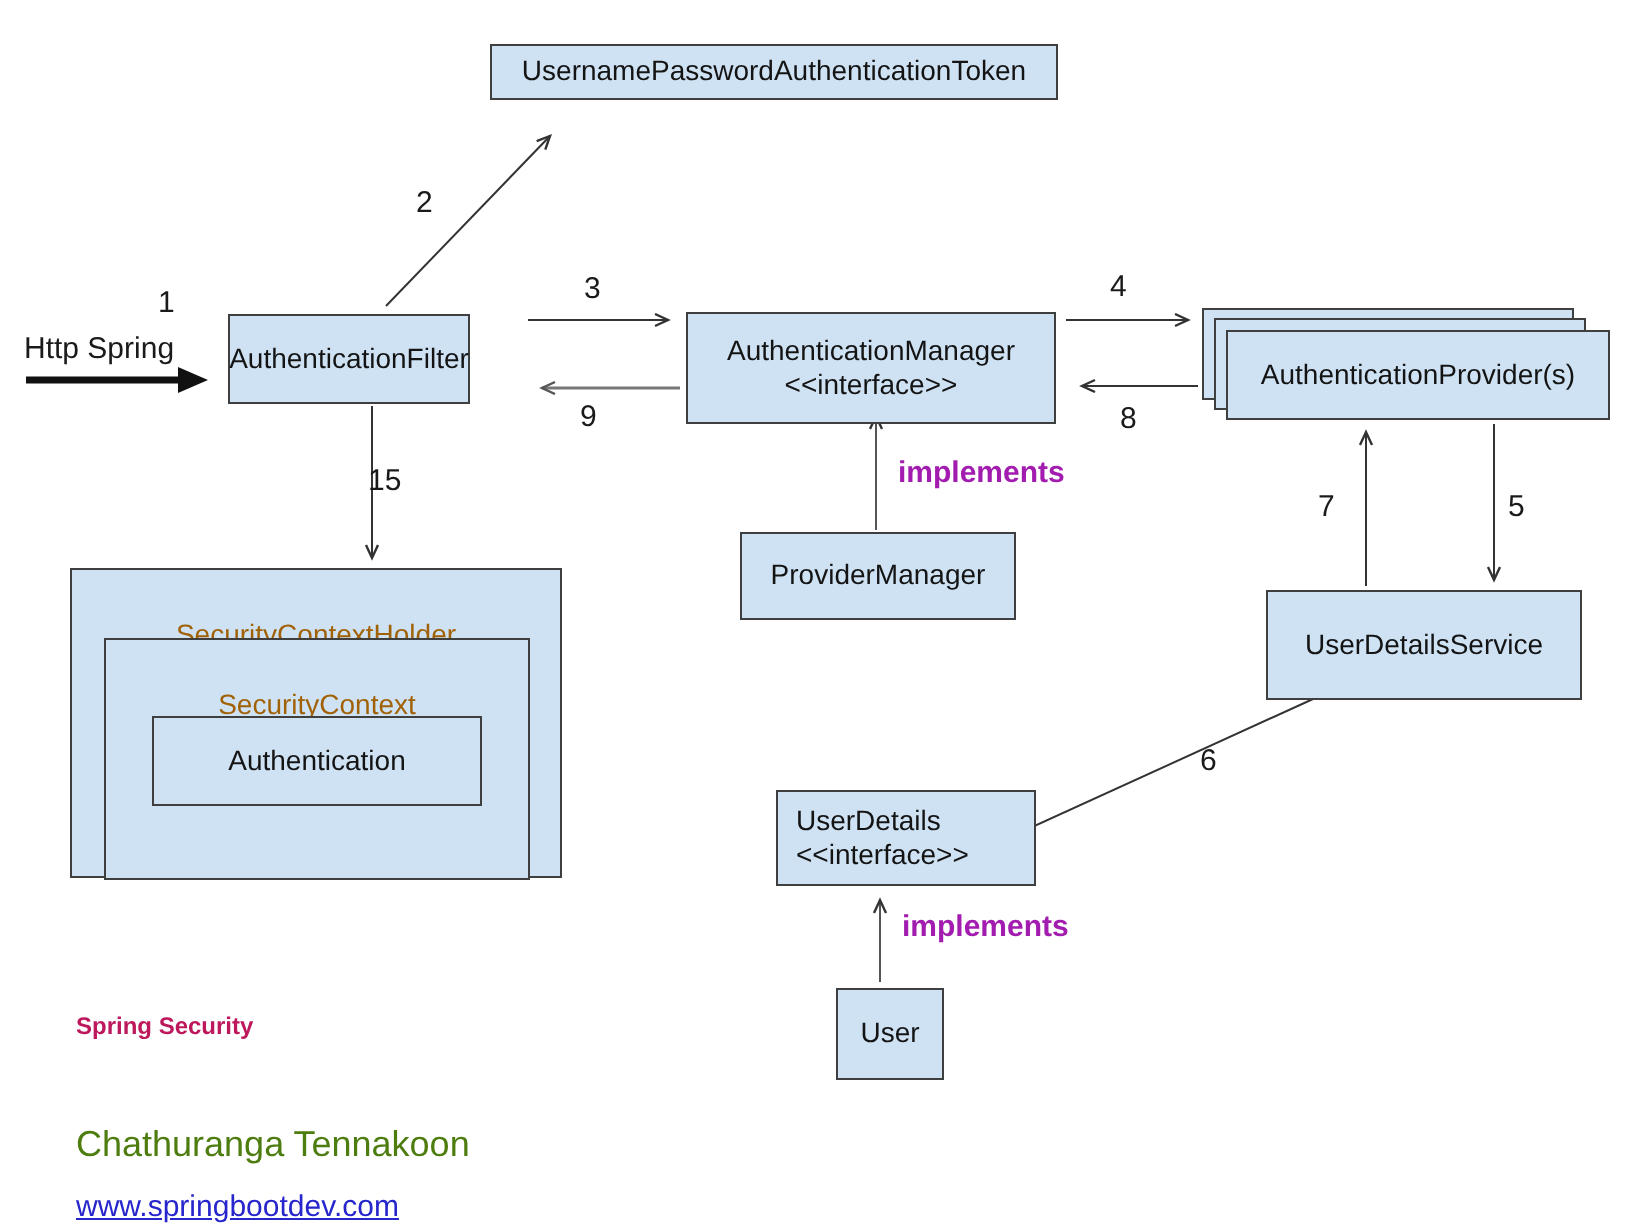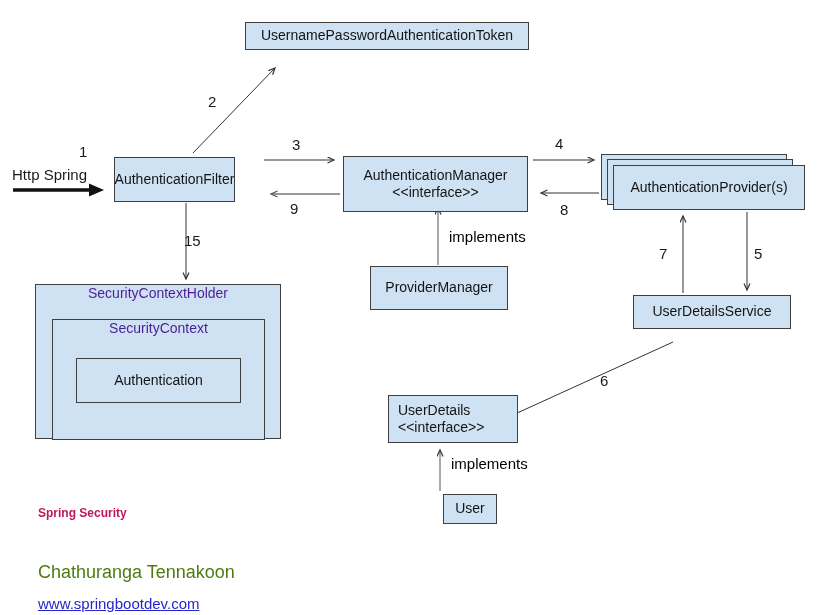--- a/index.html
+++ b/index.html
@@ -15,23 +15,23 @@
   .box{
     position:absolute;
     background:var(--box-fill);
     border:1px solid var(--box-border);
     display:flex;align-items:center;justify-content:center;
     font-size:14px;color:#141414;text-align:center;line-height:1.25;
   }
   .box.two-line{flex-direction:column;}
   .box.left-align{align-items:flex-start;justify-content:center;flex-direction:column;text-align:left;padding-left:9px;}
   .stack-layer{position:absolute;background:var(--box-fill);border:1px solid var(--box-border);}
-  .container-label{position:absolute;left:0;right:0;top:0;text-align:center;font-size:14px;color:#4c1d95;}
+  .container-label{position:absolute;left:0;right:0;top:24px;text-align:center;font-size:14px;color:#a16207;}
   .lbl{position:absolute;font-size:15px;color:#1a1a1a;white-space:nowrap;}
-  .lbl.soft{color:#000000;}
+  .lbl.soft{color:#a21caf;font-weight:bold;}
   .footer-title{position:absolute;left:38px;top:502px;font-size:12px;font-weight:bold;color:#be185d;line-height:23px;}
   .footer-author{position:absolute;left:38px;top:562px;font-size:18px;color:#4d7c0f;}
   .footer-link{position:absolute;left:38px;top:595px;font-size:15px;color:var(--link);text-decoration:underline;cursor:pointer;}
 </style>
 </head>
 <body>
 
 <div class="stage">
 
   <svg class="wires" viewBox="0 0 820 615">
@@ -86,28 +86,28 @@
   <div class="box" style="left:370px;top:266px;width:138px;height:44px;">ProviderManager</div>
 
   <div class="box" style="left:35px;top:284px;width:246px;height:155px;justify-content:flex-start;">
     <div class="container-label">SecurityContextHolder</div>
     <div class="box" style="left:16px;top:34px;width:213px;height:121px;justify-content:flex-start;">
       <div class="container-label">SecurityContext</div>
       <div class="box" style="left:23px;top:38px;width:165px;height:45px;">Authentication</div>
     </div>
   </div>
 
-  <div class="box" style="left:633px;top:295px;width:158px;height:34px;">UserDetailsService</div>
+  <div class="box" style="left:633px;top:295px;width:158px;height:55px;">UserDetailsService</div>
 
   <div class="box left-align" style="left:388px;top:395px;width:130px;height:48px;">
     <div>UserDetails</div>
     <div>&lt;&lt;interface&gt;&gt;</div>
   </div>
 
-  <div class="box" style="left:418px;top:494px;width:54px;height:30px;margin-left:25px;">User</div>
+  <div class="box" style="left:418px;top:494px;width:54px;height:46px;">User</div>
 
   <span class="lbl" style="left:12px;top:166px;">Http Spring</span>
   <span class="lbl" style="left:79px;top:143px;">1</span>
   <span class="lbl" style="left:208px;top:93px;">2</span>
   <span class="lbl" style="left:292px;top:136px;">3</span>
   <span class="lbl" style="left:555px;top:135px;">4</span>
   <span class="lbl" style="left:754px;top:245px;">5</span>
   <span class="lbl" style="left:600px;top:372px;">6</span>
   <span class="lbl" style="left:659px;top:245px;">7</span>
   <span class="lbl" style="left:560px;top:201px;">8</span>

